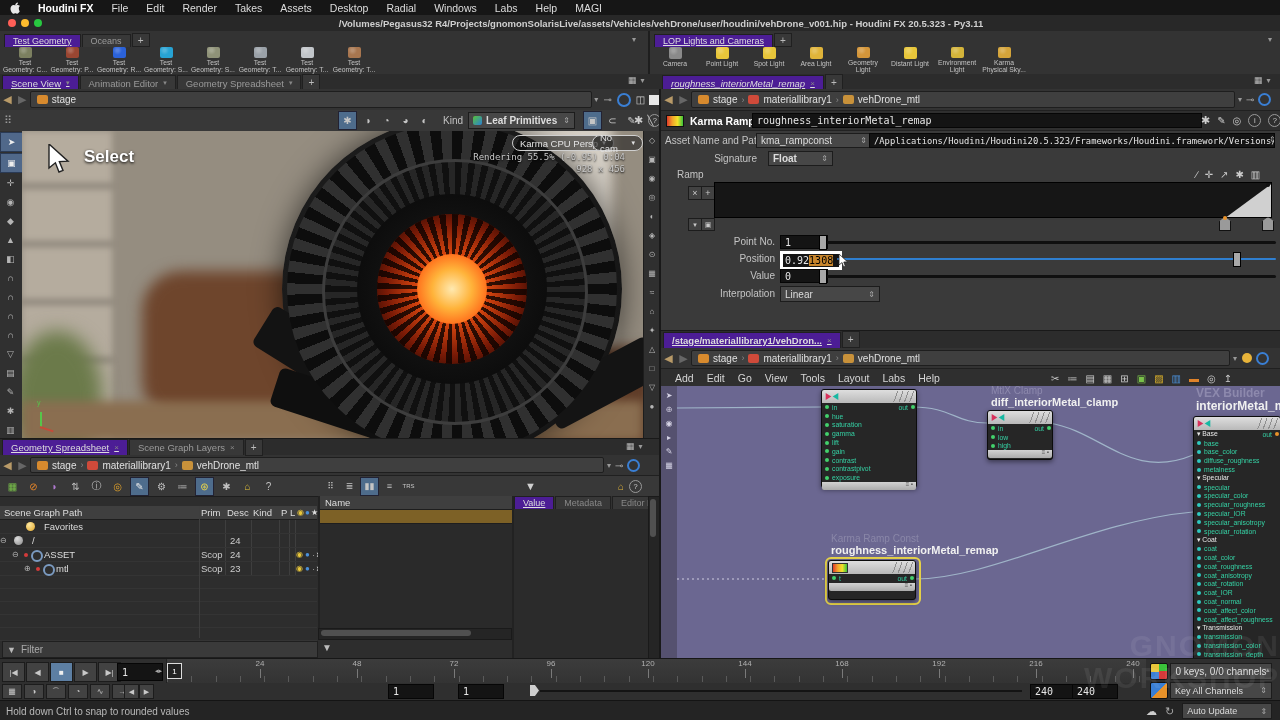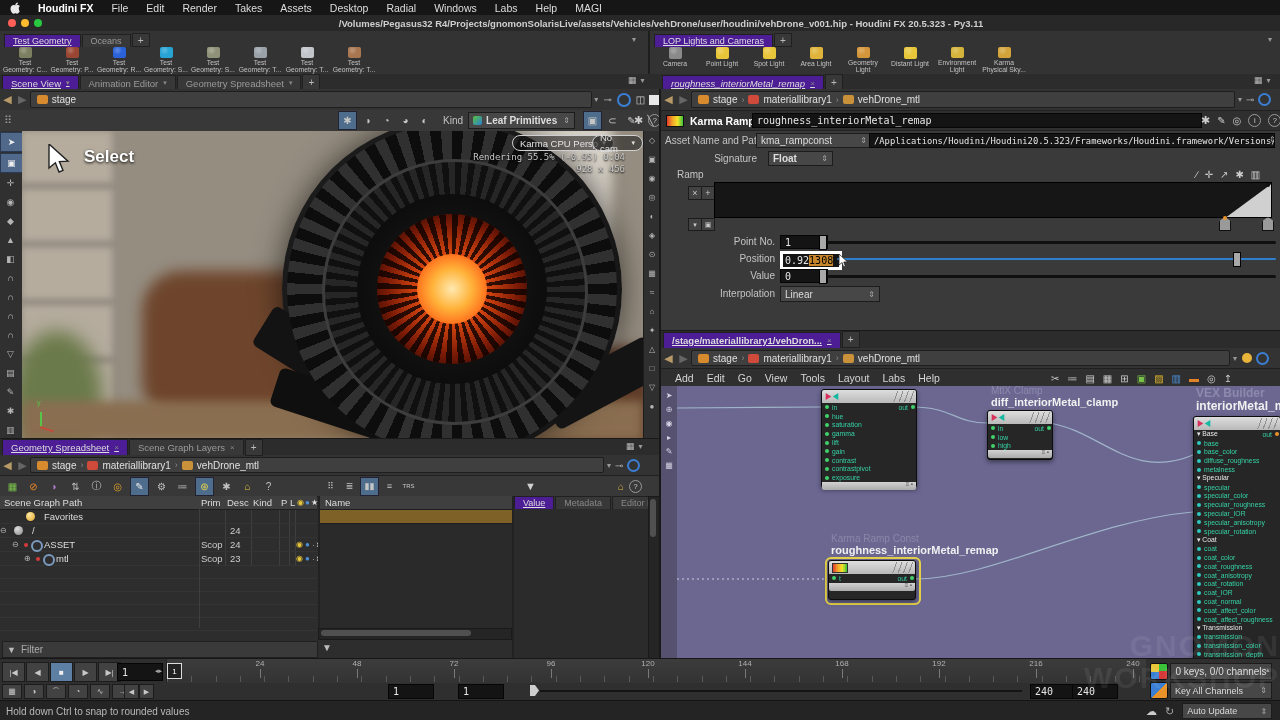--- a/index.html
+++ b/index.html
@@ -398,21 +398,21 @@
           <div class="tbico" style="font-size: 9px;">≡</div>
           <div class="tbico" style="font-size: 6px;">TRS</div>
         </span>
       <span style="position:absolute;left:525px;color:#d0d0d0;font-size:11px;">▼</span>
       <span class="f" style="position:absolute;left:618px;gap:5px;">
         <span style="color:#e0b43a;font-size:10px;">⌂</span>
         <span class="circ">?</span>
       </span>
     </div>
 
-    <div class="a" id="tree-area" style="left:0;top:57px;width:317px;height:132px;">
+    <div class="a" id="tree-area" style="left:0;top:67px;width:317px;height:132px;">
       <div class="f" style="height:13px;background:#3f3f3f;border-bottom:1px solid #1e1e1e;font-size:9.5px;color:#ddd;position:relative;">
         <span style="padding-left:4px;">Scene Graph Path</span>
         <span class="a" style="left:201px;">Prim</span>
         <span class="a" style="left:227px;">Desc</span>
         <span class="a" style="left:253px;">Kind</span>
         <span class="a" style="left:281px;">P</span>
         <span class="a" style="left:290px;">L</span>
         <span class="a" style="left:297px;color:#e8c63a;font-size:8px;">◉</span>
         <span class="a" style="left:305px;color:#4a90d9;font-size:8px;">●</span>
         <span class="a" style="left:311px;color:#ddd;font-size:8px;">★</span>

